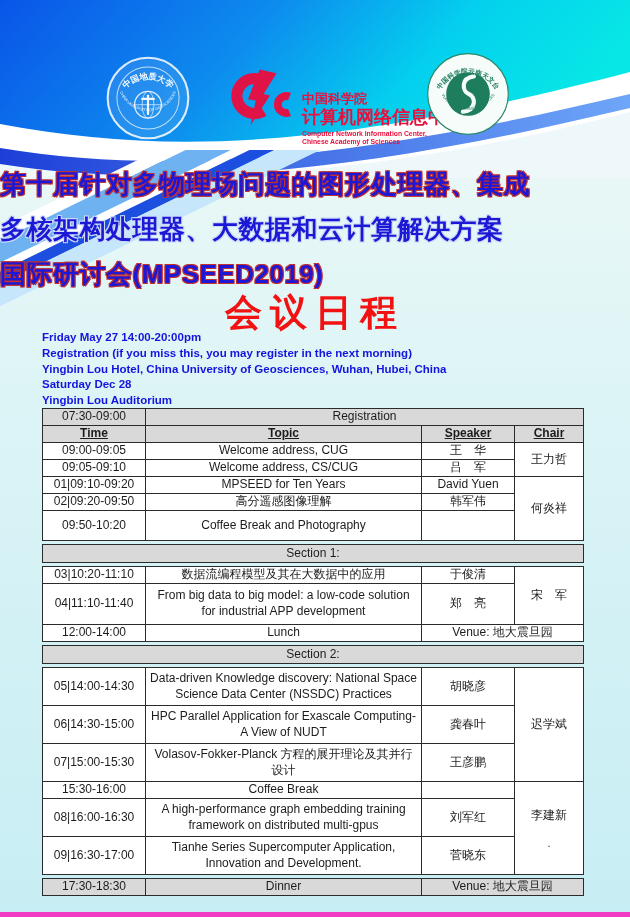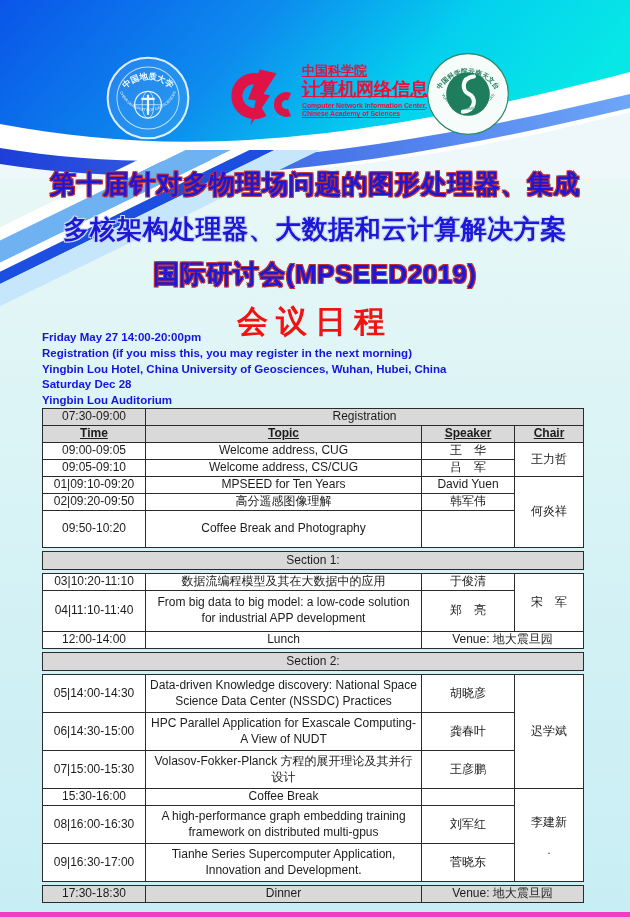--- a/index.html
+++ b/index.html
@@ -6,58 +6,58 @@
   body{font-family:"Liberation Sans","DejaVu Sans",sans-serif;}
   .poster{position:relative;width:630px;height:917px;overflow:hidden;
     background:linear-gradient(180deg,#f2fbfb 0%,#e7f7f6 22%,#dcf4f6 45%,#d2f1f5 70%,#c7eef4 100%);}
 
   
   .hero{position:absolute;top:0;left:0;width:630px;height:178px;}
   .logo{position:absolute;}
   .logo-cug{left:104px;top:56px;width:88px;height:84px;}
   .logo-cnc-mark{left:222px;top:66px;width:74px;height:64px;}
   .logo-ynao{left:426px;top:52px;width:84px;height:84px;}
-  .cnc-text{position:absolute;left:302px;top:64px;color:#e8103c;line-height:1.05;text-decoration:underline;}
+  .cnc-text{position:absolute;left:302px;top:92px;color:#e8103c;line-height:1.05;}
   .cnc-cn1{font-size:13px;font-weight:bold;}
   .cnc-cn2{font-size:18px;font-weight:bold;margin-top:2px;}
   .cnc-en{font-size:6.8px;margin-top:3px;line-height:1.25;font-weight:bold;}
 
   
   .ribbon-wrap{position:absolute;top:150px;left:0;width:470px;height:165px;overflow:hidden;}
   .ribbon-left{position:absolute;left:-170px;top:8px;width:640px;transform:rotate(-26deg);}
   .ribbon-left div{width:100%;}
   .rb1{height:12px;background:#ffffff;}
   .rb2{height:20px;background:#6fb2f2;}
   .rb3{height:8px;background:#ffffff;}
   .rb4{height:11px;background:#1c4ee0;}
   .rb5{height:20px;background:#c6e6fc;}
 
   
-  .title-block{position:absolute;top:162px;left:0;width:630px;text-align:center;z-index:3;}
+  .title-block{position:absolute;top:162px;left:0;width:630px;z-index:3;}
   .title-line{font-size:26px;font-weight:bold;color:#1d18d6;line-height:45px;letter-spacing:0.5px;}
   .outline-red{text-shadow:-1px -1px 0 #c23030,1px -1px 0 #c23030,-1px 1px 0 #c23030,1px 1px 0 #c23030;}
   .outline-pale{text-shadow:-1px -1px 0 #ccdcf8,1px -1px 0 #ccdcf8,-1px 1px 0 #ccdcf8,1px 1px 0 #ccdcf8;}
   .subtitle{position:absolute;top:288px;left:0;width:630px;text-align:center;
-    font-size:31px;font-weight:bold;color:#f31212;letter-spacing:8px;z-index:3;margin-top:13px;}
+    font-size:37px;font-weight:bold;color:#f31212;letter-spacing:8px;z-index:3;}
 
   
   .info-block{position:absolute;left:42px;top:330px;width:560px;z-index:3;
     color:#1414e0;font-size:11.5px;font-weight:bold;line-height:15.8px;}
 
   
   .sched{position:absolute;left:42px;top:408px;width:541px;z-index:3;}
   table{border-collapse:collapse;table-layout:fixed;width:541px;background:#fff;
     font-size:12px;color:#1c1c1c;}
   table + table{margin-top:3px;}
   td,th{border:1.5px solid #2b2b2b;text-align:center;vertical-align:middle;
     padding:0 4px;line-height:1.3;overflow:hidden;}
   th{font-weight:bold;text-decoration:underline;}
   .gray{background:#d9d9d9;}
   .bold{font-weight:normal;}
-  .h21{height:17px;} .h19{height:37px;} .h41{height:41px;} .h38{height:38px;margin-left:12px;}
+  .h21{height:17px;} .h19{height:30px;} .h41{height:41px;} .h38{height:38px;margin-left:12px;}
   .h18{height:18px;} .h17{height:17px;}
   .chair-note{line-height:10px;margin-top:14px;font-size:11px;}
 
   
   .bottom-strip{position:absolute;left:0;bottom:0;width:630px;height:5px;background:#f23cc3;z-index:5;}
 </style>
 </head>
 <body>
 
 <div class="poster">

